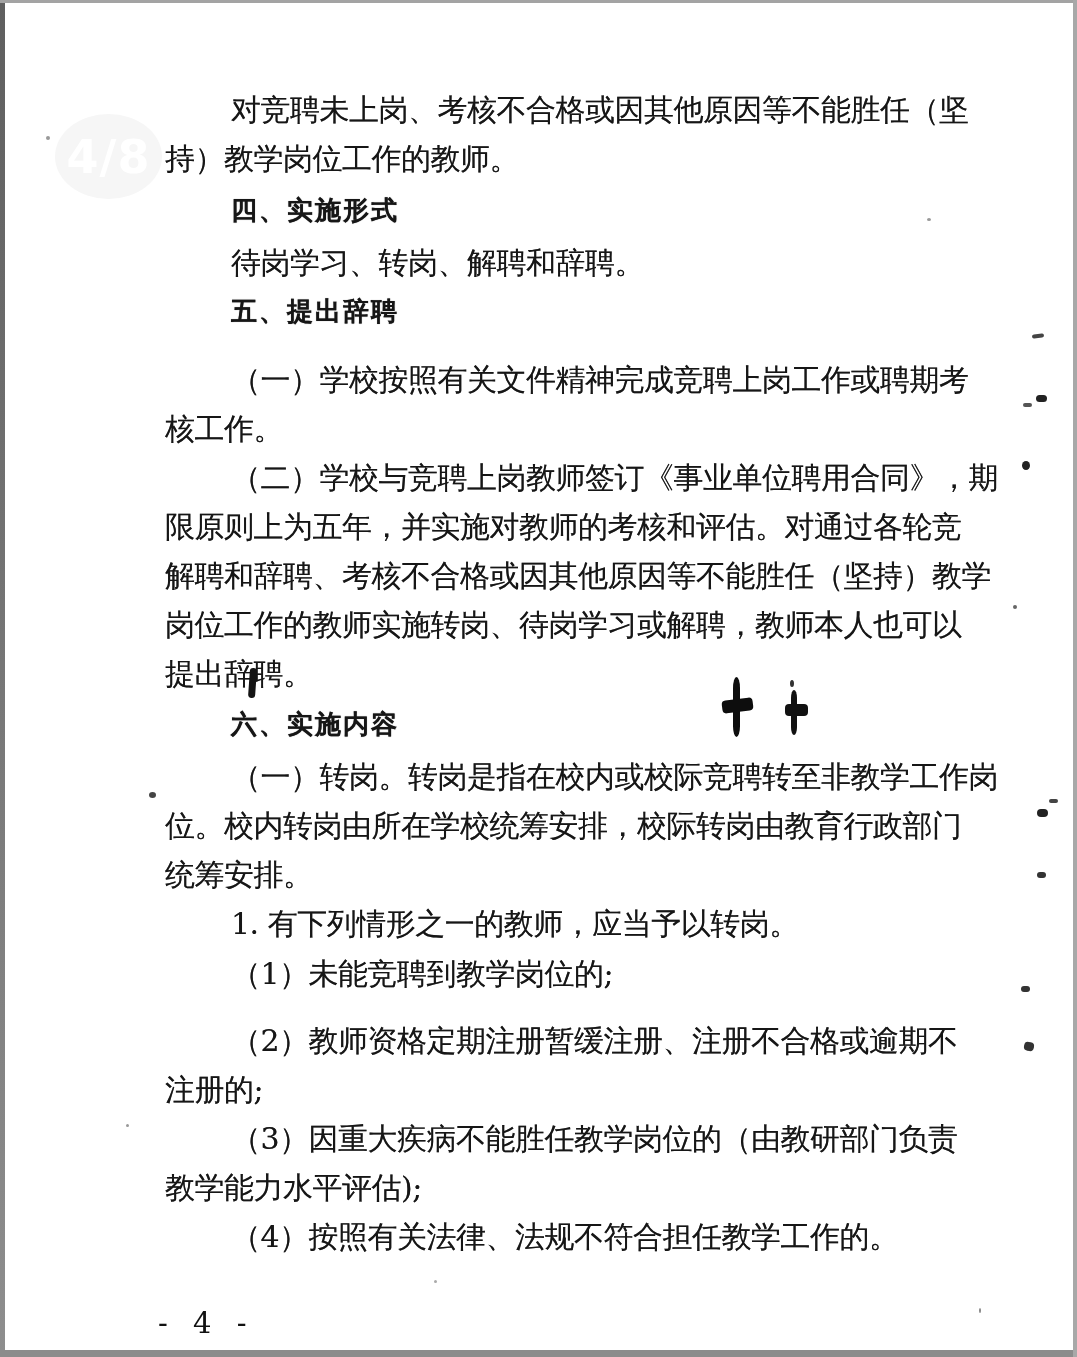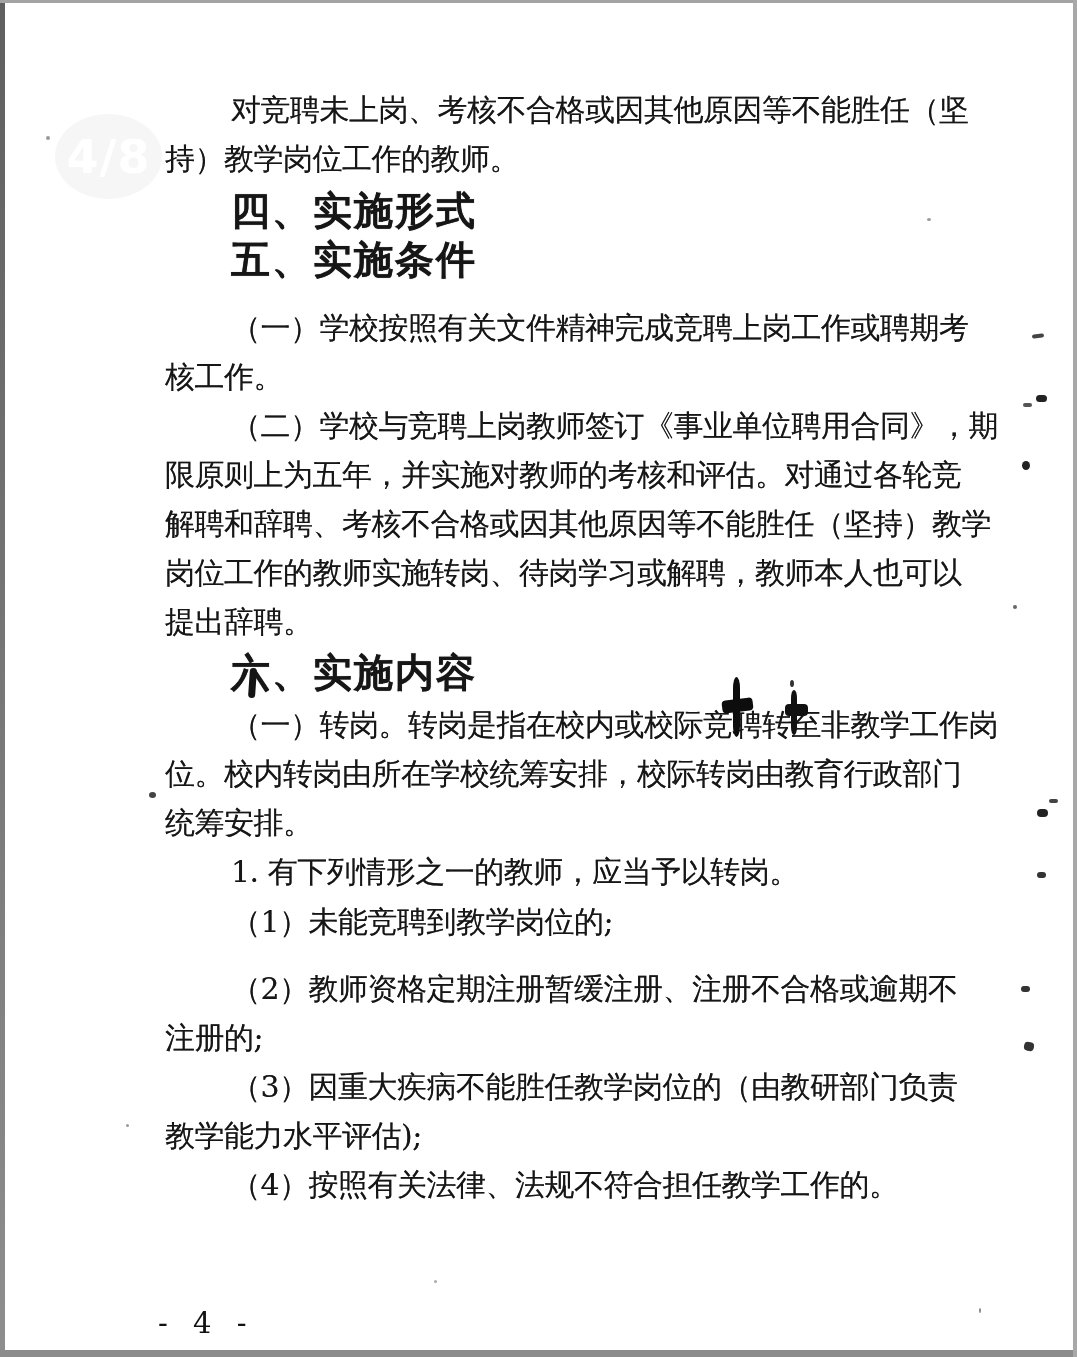--- a/index.html
+++ b/index.html
@@ -33,21 +33,21 @@
 
   
   .content{position:absolute;left:165px;top:85px;width:815px;z-index:2;}
   .line{
     font-size:30px;line-height:49px;letter-spacing:-0.5px;
     white-space:nowrap;text-shadow:0 0 0.4px rgba(0,0,0,0.55);
   }
   .line.indent{padding-left:66px;}
   .para.heading .line{
     font-family:"DejaVu Sans","Liberation Sans",sans-serif;
-    font-weight:700;font-size:39px;letter-spacing:2px;
+    font-weight:700;font-size:26px;letter-spacing:2px;
     text-shadow:0 0 0.7px rgba(0,0,0,0.8);
   }
   .p2{margin-top:3px}.p3{margin-top:3px}.p5{margin-top:19px}
   .p7{margin-top:2px}.p8{margin-top:3px}.p9{margin-top:0}
   .p10{margin-top:1px}.p11{margin-top:18px}.p12{}
 
   .footer{
     position:absolute;left:158px;top:1306px;z-index:2;
     font-size:29px;letter-spacing:8px;color:#111;
     font-family:"DejaVu Serif","Liberation Serif",serif;
@@ -76,23 +76,26 @@
 
     <div class="para p1">
       <div class="line indent">对竞聘未上岗、考核不合格或因其他原因等不能胜任（坚</div>
       <div class="line">持）教学岗位工作的教师。</div>
     </div>
 
     <div class="para heading p2">
       <div class="line indent">四、实施形式</div>
     </div>
 
+    <div class="para p3">
+      <div class="line indent">待岗学习、转岗、解聘和辞聘。</div>
+    </div>
 
     <div class="para heading p4">
-      <div class="line indent">五、实施条件</div>
+      <div class="line indent">五、提出辞聘</div>
     </div>
 
     <div class="para p5">
       <div class="line indent">（一）学校按照有关文件精神完成竞聘上岗工作或聘期考</div>
       <div class="line">核工作。</div>
     </div>
 
     <div class="para p6">
       <div class="line indent">（二）学校与竞聘上岗教师签订《事业单位聘用合同》，期</div>
       <div class="line">限原则上为五年，并实施对教师的考核和评估。对通过各轮竞</div>

